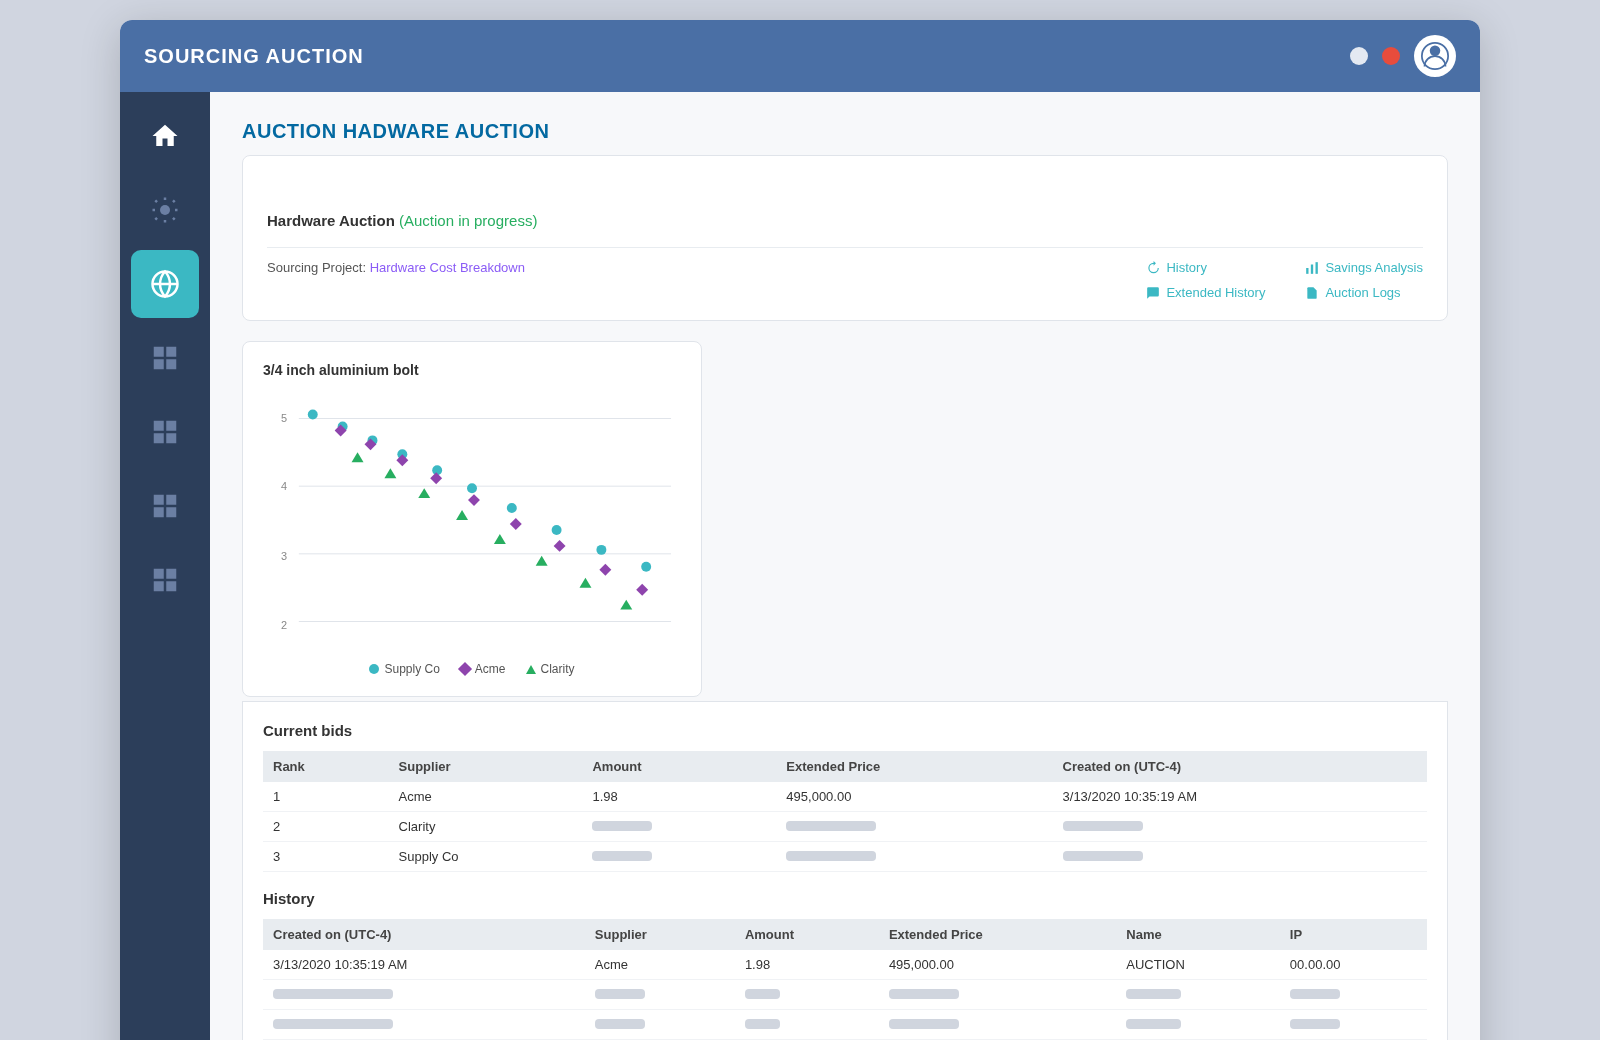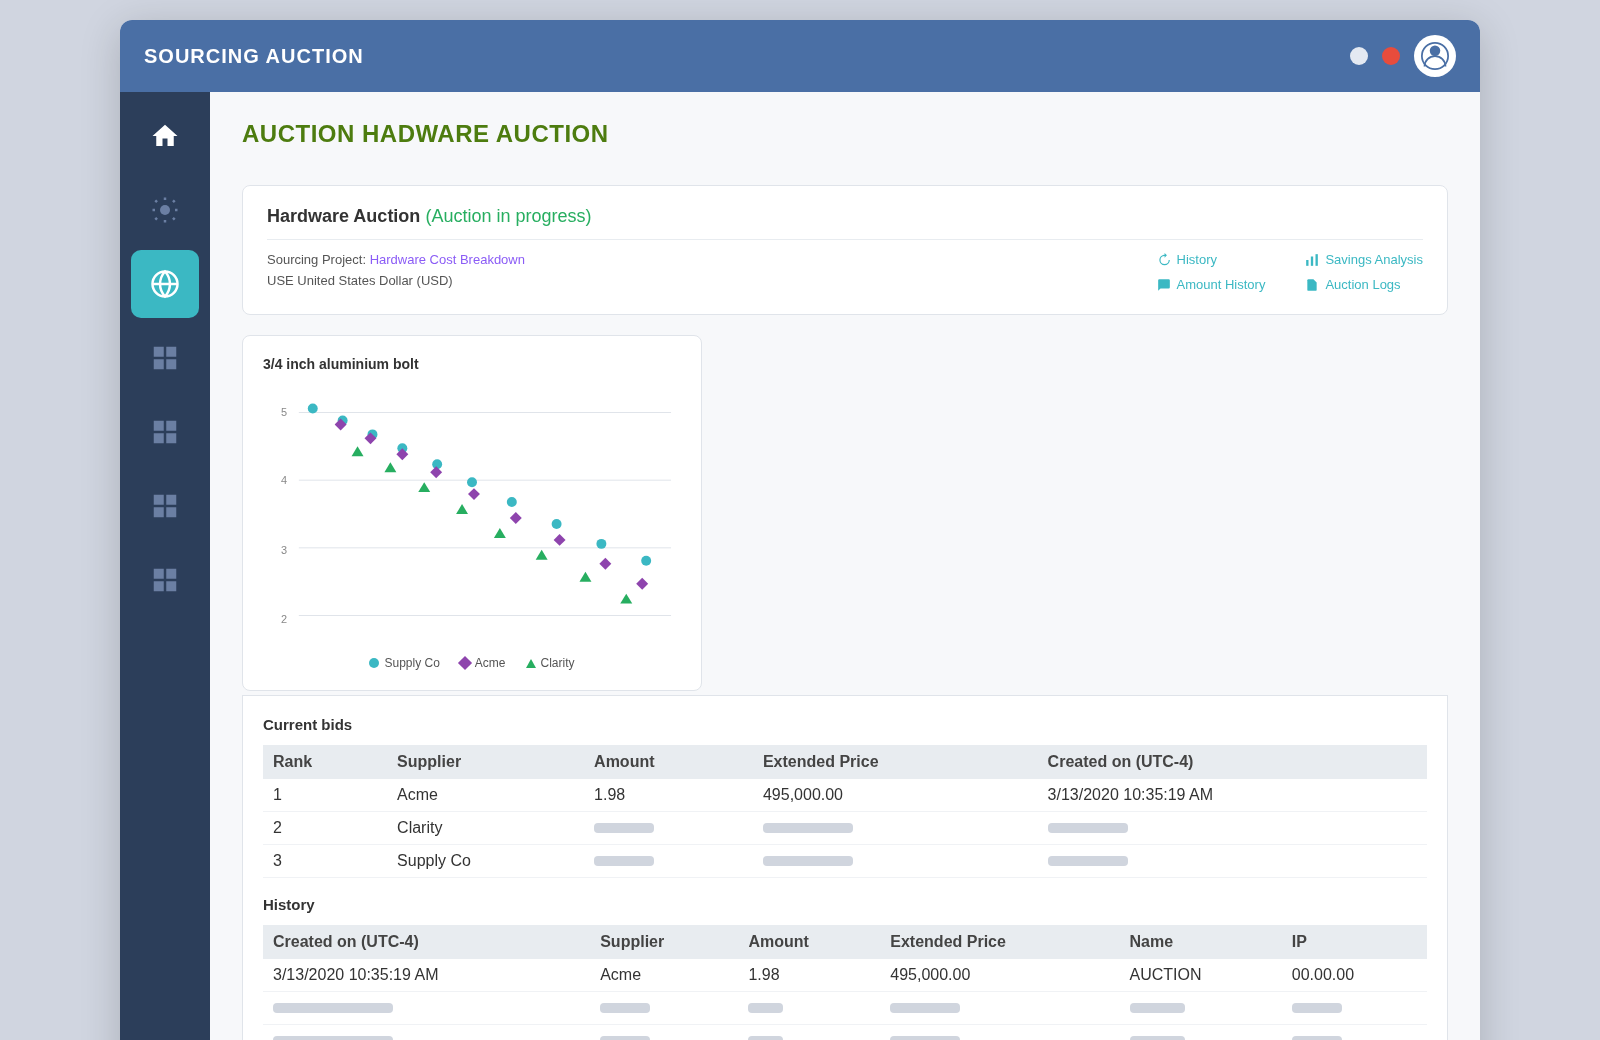--- a/index.html
+++ b/index.html
@@ -90,40 +90,41 @@
       width: 30px; height: 30px;
     }
     
     .content {
       flex: 1;
       background: #f7f8fa;
       padding: 28px 32px;
       overflow-y: auto;
     }
     .page-title {
-      font-size: 24px;
+      font-size: 20px;
       font-weight: bold;
-      color: #4d7c0f;
-      margin-bottom: 37px;
+      color: #0369a1;
+      margin-bottom: 12px;
       letter-spacing: 0.5px;
     }
     .auction-card {
       background: #fff;
       border-radius: 8px;
       border: 1px solid #e0e4ea;
       padding: 20px 24px;
       margin-bottom: 20px;
     }
     .auction-card-header {
-      font-size: 18px;
+      font-size: 15px;
       font-weight: bold;
       color: #333;
       margin-bottom: 12px;
-      padding-bottom: 12px;
+      padding-bottom: 18px;
       border-bottom: 1px solid #e8ecf0;
+      margin-top: 36px;
     }
     .auction-card-header .status {
       color: #27ae60;
       font-weight: normal;
     }
     .auction-info-row {
       display: flex;
       align-items: flex-start;
       gap: 40px;
     }
@@ -216,21 +217,21 @@
     }
     .section-title {
       font-size: 15px;
       font-weight: bold;
       color: #333;
       margin-bottom: 12px;
     }
     table {
       width: 100%;
       border-collapse: collapse;
-      font-size: 16px;
+      font-size: 13px;
     }
     th {
       background: #e8ecf0;
       padding: 8px 10px;
       text-align: left;
       font-weight: bold;
       color: #444;
     }
     td {
       padding: 7px 10px;
@@ -328,35 +329,34 @@
         <div class="auction-card-header">
           <span>Hardware Auction</span>
           <span class="status">(Auction in progress)</span>
         </div>
         <div class="auction-info-row">
           <div class="auction-info-left">
             <div class="info-line">
               <span>Sourcing Project:</span>
               <a>Hardware Cost Breakdown</a>
             </div>
-            <div class="info-line">USE United States Dollar (USD)</div>
           </div>
           <div class="auction-links">
             <div class="link-col">
               <a class="link-item">
                 <svg viewBox="0 0 24 24" fill="#3bb8c3">
                     <path d="M13 3a9 9 0 1 0 9 9h-2a7 7 0 1 1-7-7v3l4-4-4-4v3z"></path>
                   </svg>
                 <span>History</span>
               </a>
               <a class="link-item">
                 <svg viewBox="0 0 24 24" fill="#3bb8c3">
                     <path d="M20 2H4a2 2 0 0 0-2 2v18l4-4h14a2 2 0 0 0 2-2V4a2 2 0 0 0-2-2z"></path>
                   </svg>
-                <span>Amount History</span>
+                <span>Extended History</span>
               </a>
             </div>
             <div class="link-col">
               <a class="link-item">
                 <svg viewBox="0 0 24 24" fill="#3bb8c3">
                     <rect x="2" y="12" width="4" height="10"></rect>
                     <rect x="10" y="6" width="4" height="16"></rect>
                     <rect x="18" y="2" width="4" height="20"></rect>
                   </svg>
                 <span>Savings Analysis</span>

